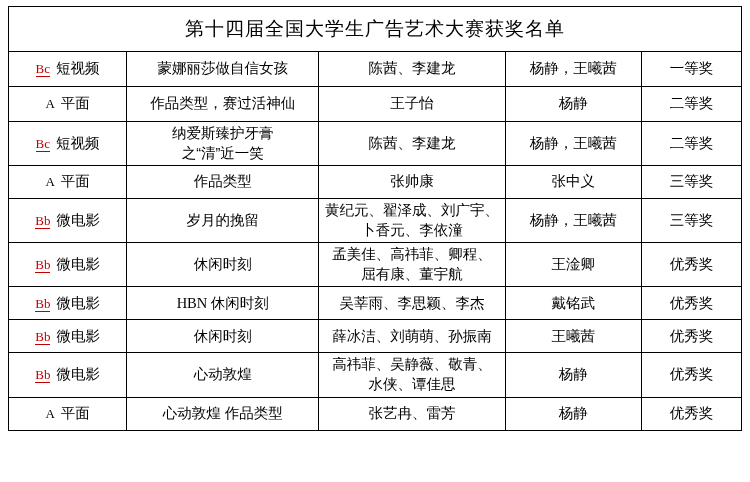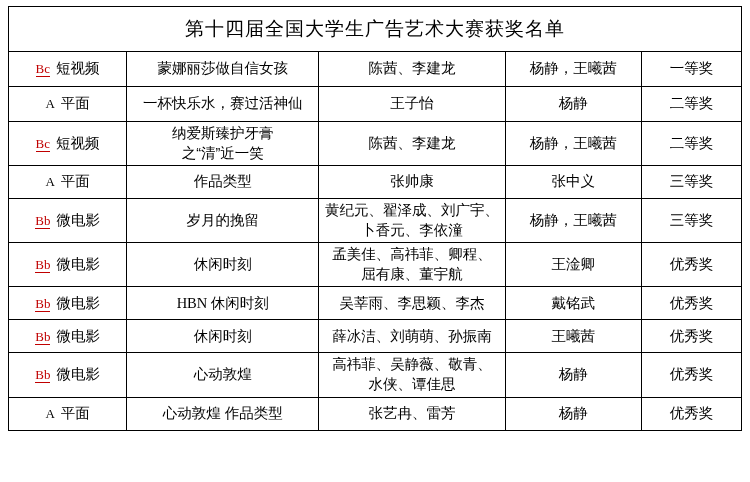--- a/index.html
+++ b/index.html
@@ -105,21 +105,21 @@
       <tr class="data-row r1">
         <td class="type-cell"><span class="code red">Bc</span><span>短视频</span></td>
         <td>蒙娜丽莎做自信女孩</td>
         <td>陈茜、李建龙</td>
         <td>杨静，王曦茜</td>
         <td>一等奖</td>
       </tr>
 
       <tr class="data-row r2">
         <td class="type-cell"><span class="code plain">A</span><span>平面</span></td>
-        <td>一杯快乐水，赛过活神仙</td>
+        <td>作品类型，赛过活神仙</td>
         <td>王子怡</td>
         <td>杨静</td>
         <td>二等奖</td>
       </tr>
 
       <tr class="data-row r3">
         <td class="type-cell"><span class="code red">Bc</span><span>短视频</span></td>
         <td class="multi">纳爱斯臻护牙膏<br>之“清”近一笑</td>
         <td>陈茜、李建龙</td>
         <td>杨静，王曦茜</td>

